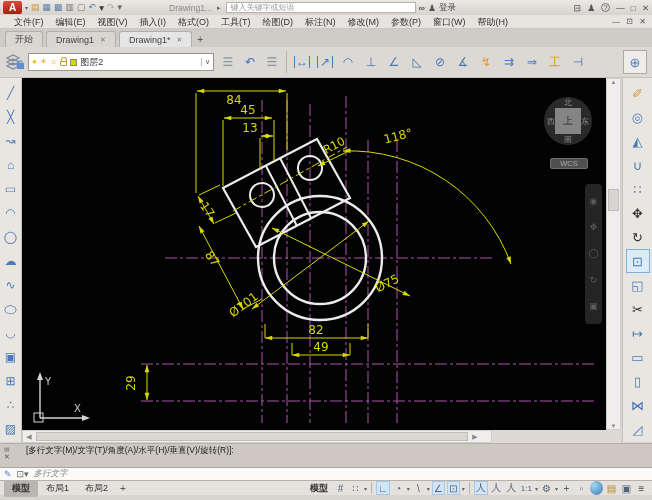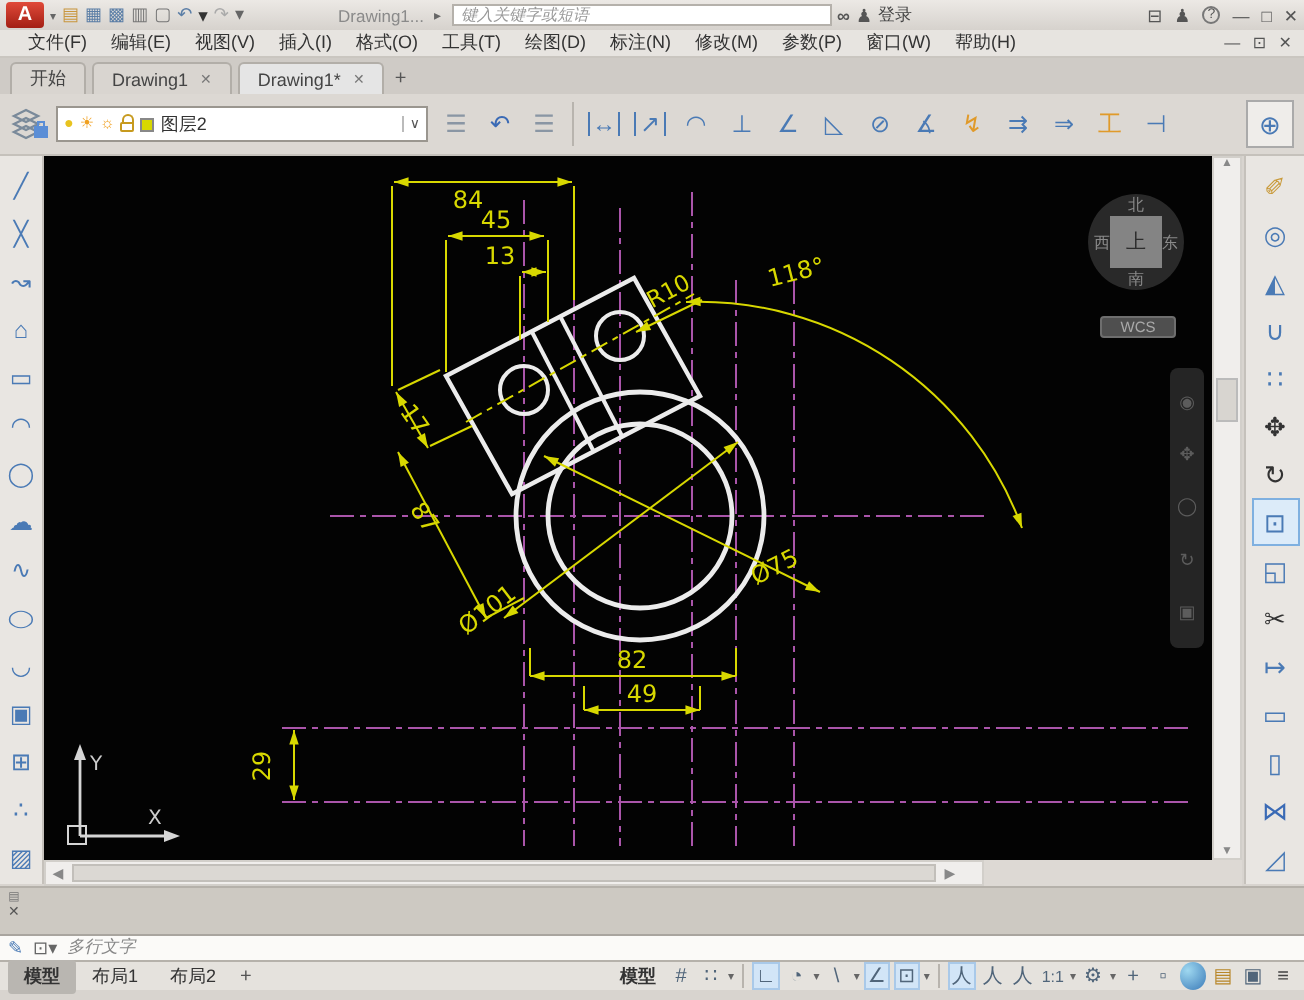--- a/index.html
+++ b/index.html
@@ -6,28 +6,28 @@
   html,body{width:652px;height:500px;overflow:hidden}
   body{font-family:"Liberation Sans",sans-serif;background:#d8d4cf;color:#333;position:relative;font-size:9.5px}
   
   .titlebar{position:absolute;left:0;top:0;width:652px;height:15px;background:linear-gradient(#ece9e5,#d6d2cd);display:flex;align-items:center;gap:3px;padding:0 3px;z-index:5}
   .logo{width:19px;height:13px;background:linear-gradient(#e04a39,#a31f14);color:#fff;font-weight:bold;font-size:10px;display:flex;align-items:center;justify-content:center;border-radius:2px}
   .logo-dd{font-size:6px;color:#666}
   .qat{display:flex;gap:3px;align-items:center}
   .qat .icon{font-size:9px;line-height:13px;color:#6b7f95}
   .doctitle{color:#8a8a8a;font-size:8.5px;margin-left:44px}
   .tb-caret{font-size:7px;color:#666;margin:0 2px}
-  .search{width:190px;height:11px;background:#fff;border:1px solid #b5b1ab;font-size:8px;color:#999;font-style:italic;display:flex;align-items:center;padding:0 4px;overflow:hidden}
+  .search{width:190px;height:11px;background:#fff;border:1px solid #b5b1ab;font-size:8px;color:#999;display:flex;align-items:center;padding:0 4px;overflow:hidden}
   .tbicon{font-size:9px;color:#555}
   .signin{font-size:8.5px;color:#444}
   .titright{margin-left:auto;display:flex;align-items:center;gap:6px}
   .helpcirc{width:9px;height:9px;border:1px solid #777;border-radius:50%;font-size:7px;color:#555;display:flex;align-items:center;justify-content:center}
   .winctl{font-size:8.5px;color:#555;letter-spacing:0}
   
-  .menubar{position:absolute;left:0;top:15px;width:652px;height:14px;background:#e7e4e0;border-bottom:1px solid #cac6c0;display:flex;align-items:flex-end;padding-left:8px}
+  .menubar{position:absolute;left:0;top:15px;width:652px;height:14px;background:#e7e4e0;border-bottom:1px solid #cac6c0;display:flex;align-items:center;padding-left:8px}
   .mitem{padding:0 6px;font-size:9px;line-height:14px;color:#333}
   .docctl{position:absolute;right:4px;top:15px;font-size:8px;color:#555;line-height:14px;letter-spacing:2px}
   
   .tabbar{position:absolute;left:0;top:29px;width:652px;height:18px;background:#cfcbc6;display:flex;align-items:flex-end;padding-left:5px}
   .ftab{height:16px;padding:0 9px;background:#d9d5d0;border:1px solid #b2aea8;border-bottom:none;border-radius:3px 3px 0 0;display:flex;align-items:center;gap:6px;font-size:9px;color:#444;margin-right:3px}
   .ftab.active{background:#e5e5e5}
   .ftab .x{font-size:7px;color:#777}
   .newtab{font-size:10px;color:#555;margin-left:2px;padding-bottom:2px}
   
   .toolrow{position:absolute;left:0;top:47px;width:652px;height:31px;background:#dcd8d3;border-bottom:1px solid #c5c1bb;display:flex;align-items:center;padding:0 2px}
@@ -359,20 +359,21 @@
     <span class="icon" style="color: rgb(58, 106, 181);">⋈</span>
     <span class="icon">◿</span>
   </div>
 
 <div class="cmd">
   <div class="cmdmargin">
     <span class="g">▤</span>
     <span class="x">✕</span>
   </div>
   <div class="cmdhist">
+    <div>[多行文字(M)/文字(T)/角度(A)/水平(H)/垂直(V)/旋转(R)]:</div>
   </div>
 </div>
 <div class="cmdinput">
   <span class="pen">✎</span>
   <span class="box">⊡▾</span>
   <span class="ph">多行文字</span>
 </div>
 
 <div class="statusbar">
   <span class="mtab active">模型</span>

